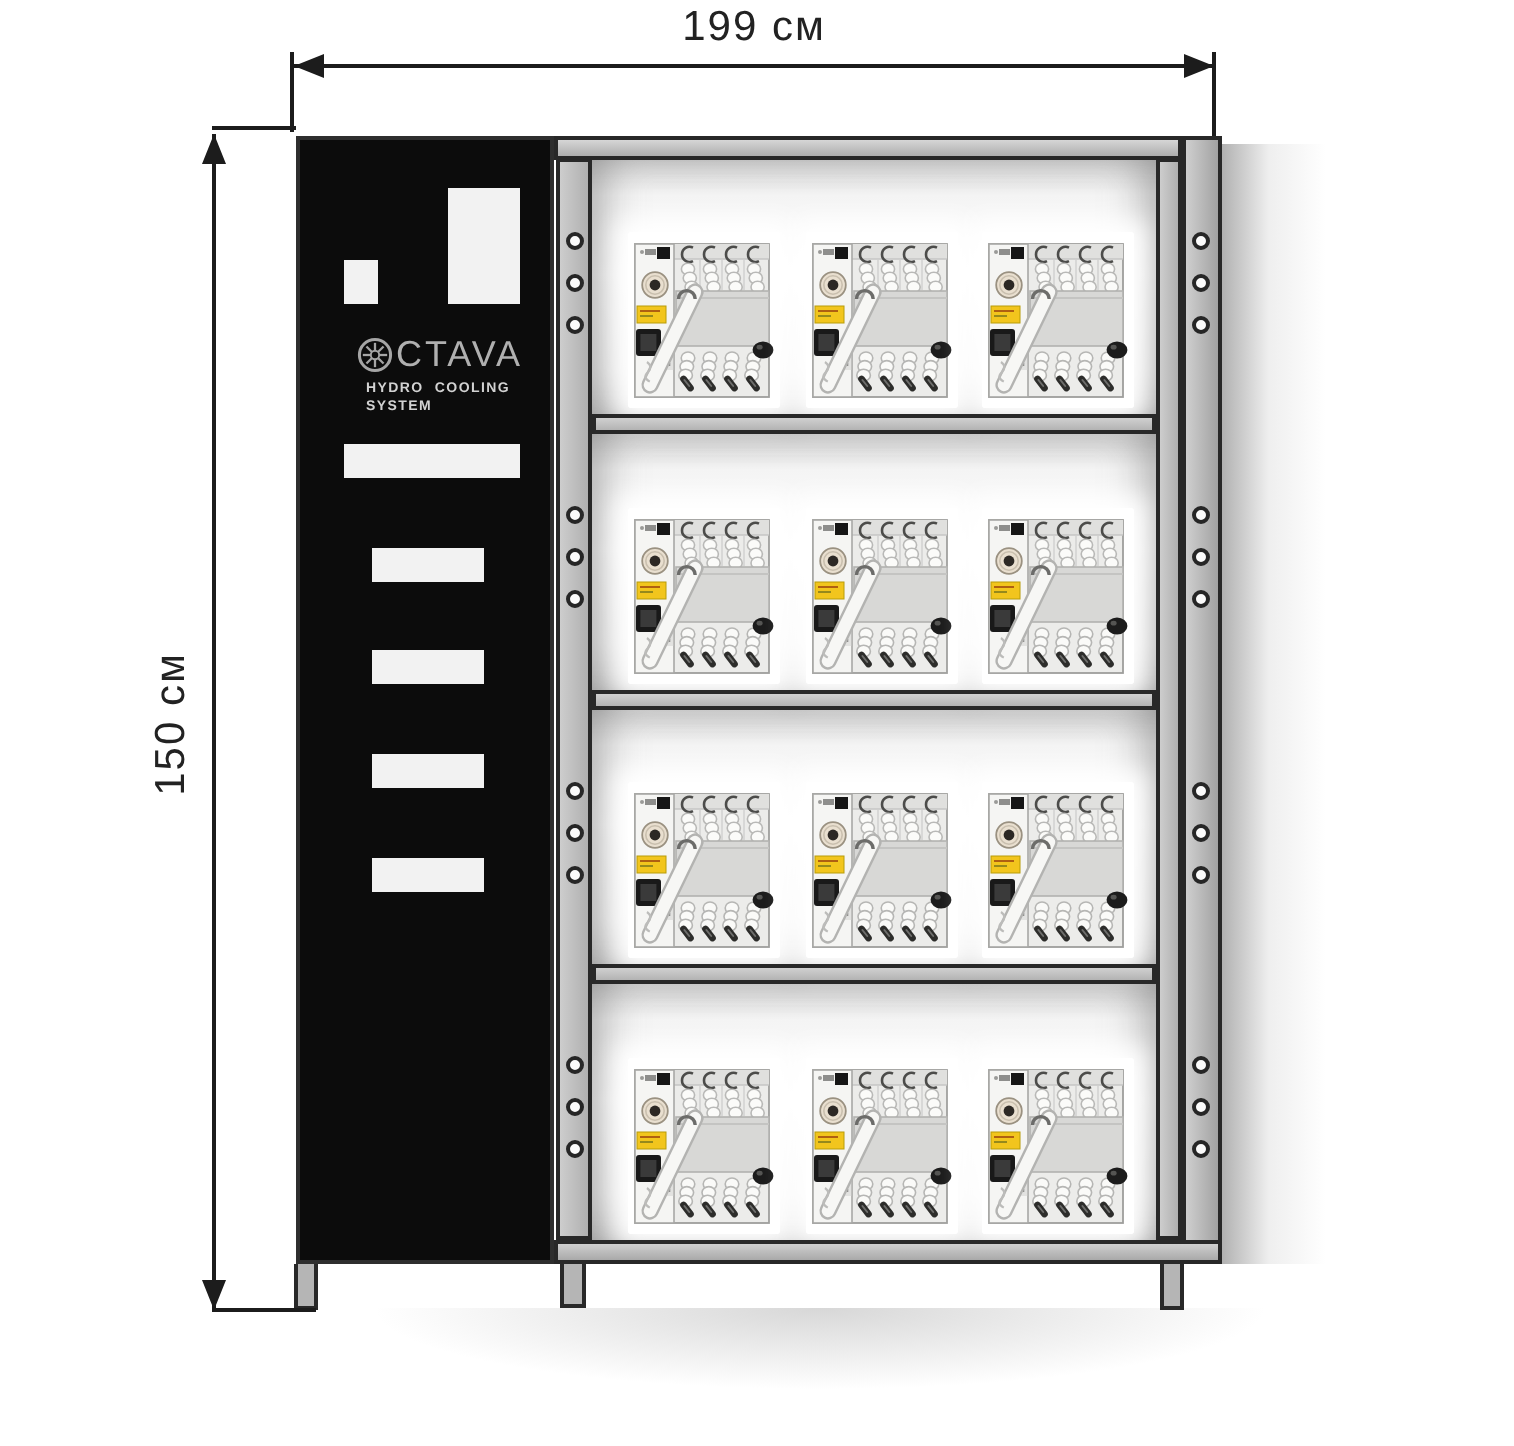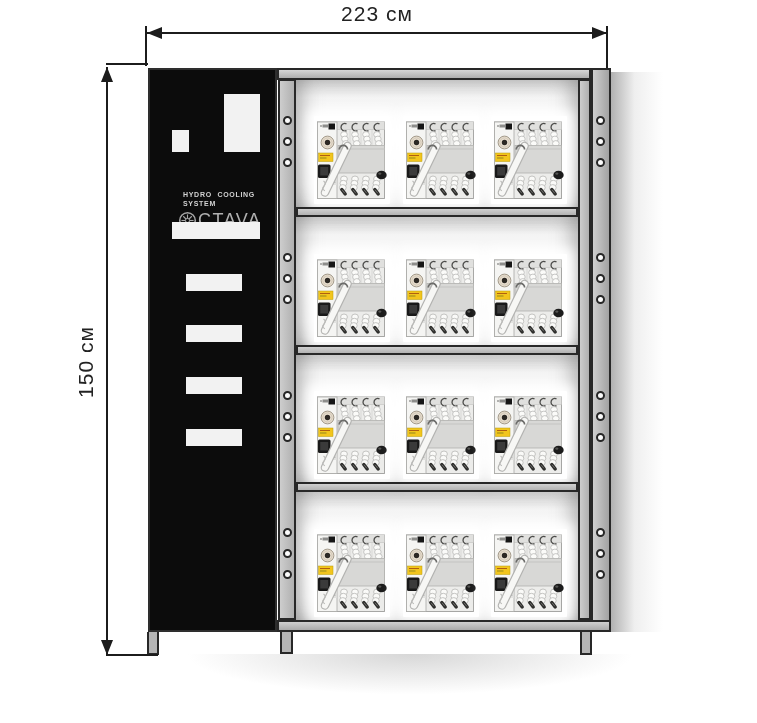--- a/index.html
+++ b/index.html
@@ -26,21 +26,21 @@
   .shadow-bottom{position:absolute;left:140px;top:654px;width:540px;height:60px;z-index:0;
     background:radial-gradient(ellipse 55% 90% at 50% 0%, rgba(150,150,150,.38), rgba(255,255,255,0) 75%);}
 
   
   .panel{position:absolute;left:148px;top:68px;width:129px;height:564px;background:#0c0c0c;
          border:2px solid #2e2e2e;z-index:3;}
   .cut{position:absolute;background:#f2f2f2;}
   .cut-big{left:74px;top:24px;width:36px;height:58px;}
   .cut-small{left:22px;top:60px;width:17px;height:22px;}
   .cut-bar{left:22px;top:152px;width:88px;height:17px;}
-  .logo-row{position:absolute;left:28px;top:97px;display:flex;align-items:center;gap:1px;margin-top:43px;}
+  .logo-row{position:absolute;left:28px;top:97px;display:flex;align-items:center;gap:1px;}
   .brand{color:#b0b0b0;font-size:18px;letter-spacing:1.5px;font-weight:400;}
   .sub{position:absolute;left:33px;color:#d2d2d2;font-size:7px;font-weight:bold;
        letter-spacing:.7px;word-spacing:3px;white-space:nowrap;}
   .sub1{top:121px;} .sub2{top:130px;}
 
   
   .bar,.post,.side-panel,.divider,.foot{position:absolute;border:2px solid #282828;z-index:3;}
   .top-bar{left:277px;top:68px;width:314px;height:12px;background:linear-gradient(180deg,#d6d6d6,#aeaeae);}
   .bottom-bar{left:277px;top:620px;width:334px;height:12px;background:linear-gradient(180deg,#cfcfcf,#a9a9a9);}
   .left-post{left:278px;top:79px;width:18px;height:541px;background:linear-gradient(90deg,#cdcdcd,#b0b0b0);}
@@ -144,21 +144,21 @@
         </g>
         <ellipse cx="67.5" cy="59" rx="5.2" ry="4.3" fill="#1c1c1c"></ellipse>
         <ellipse cx="65.8" cy="57.6" rx="1.5" ry="1.2" fill="#555553"></ellipse>
       </g>
     </defs>
   </svg>
 
   <div class="shadow-right"></div>
   <div class="shadow-bottom"></div>
 
-  <div class="dim-text dim-text-top">223 см</div>
+  <div class="dim-text dim-text-top">199 см</div>
   <div class="hline" style="left:147px;top:32px;width:460px;"></div>
   <div class="ah ah-left" style="left:147px;top:27px;"></div>
   <div class="ah ah-right" style="left:592px;top:27px;"></div>
   <div class="vline" style="left:145px;top:26px;height:40px;"></div>
   <div class="vline" style="left:606px;top:26px;height:42px;"></div>
 
   <div class="dim-text dim-text-left">150 см</div>
   <div class="vline" style="left:106px;top:67px;height:588px;"></div>
   <div class="ah ah-up" style="left:101px;top:67px;"></div>
   <div class="ah ah-down" style="left:101px;top:640px;"></div>

